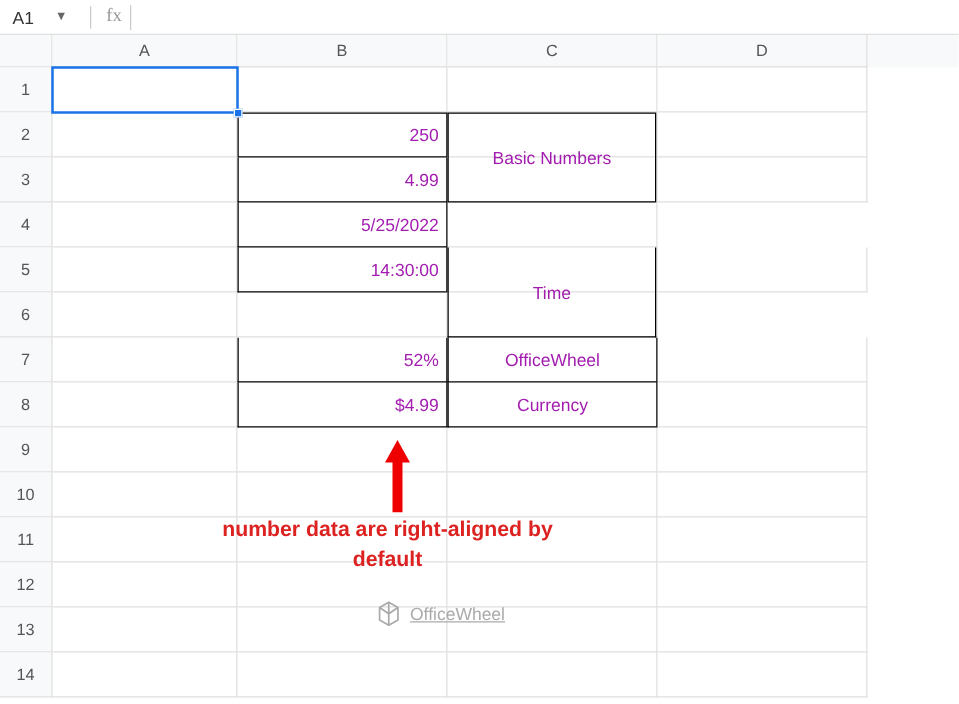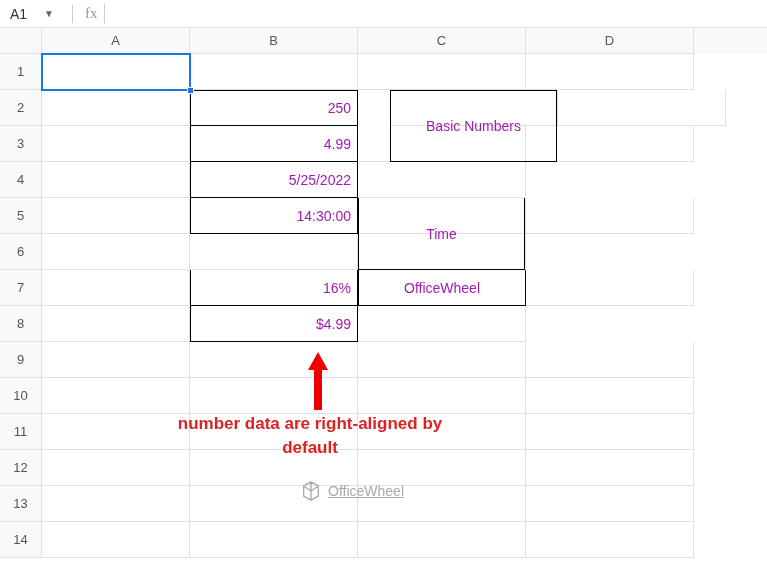--- a/index.html
+++ b/index.html
@@ -84,21 +84,21 @@
     <div class="cell c-D"></div>
   </div>
 
   <div style="position:relative;">
     <div class="row">
       <div class="row-hdr">2</div>
       <div class="cell c-A"></div>
       <div class="cell c-B tbl-cell tbl-right">
           <span>250</span>
         </div>
-      <div class="cell c-C" style="position:relative;margin-left:32px;">
+      <div class="cell c-C" style="position:relative;">
         <div class="merged-label-inner h72">
             <span>Basic Numbers</span>
           </div>
       </div>
       <div class="cell c-D"></div>
     </div>
     <div class="row">
       <div class="row-hdr">3</div>
       <div class="cell c-A"></div>
       <div class="cell c-B tbl-cell tbl-right b-border-top-none">
@@ -137,33 +137,36 @@
       <div class="cell c-A"></div>
       <div class="cell c-C"></div>
       <div class="cell c-D"></div>
     </div>
   </div>
 
   <div class="row">
     <div class="row-hdr">7</div>
     <div class="cell c-A"></div>
     <div class="cell c-B tbl-cell tbl-right b-border-top-none">
-        <span>16%</span>
+        <span>52%</span>
       </div>
     <div class="cell c-C tbl-cell tbl-center c-border-top-none">
         <span>OfficeWheel</span>
       </div>
     <div class="cell c-D"></div>
   </div>
 
   <div class="row">
     <div class="row-hdr">8</div>
     <div class="cell c-A"></div>
     <div class="cell c-B tbl-cell tbl-right b-border-top-none">
         <span>$4.99</span>
+      </div>
+    <div class="cell c-C tbl-cell tbl-center c-border-top-none">
+        <span>Currency</span>
       </div>
     <div class="cell c-D"></div>
   </div>
 
   <div class="row">
     <div class="row-hdr">9</div>
     <div class="cell c-A"></div>
     <div class="cell c-B"></div>
     <div class="cell c-C"></div>
     <div class="cell c-D"></div>

